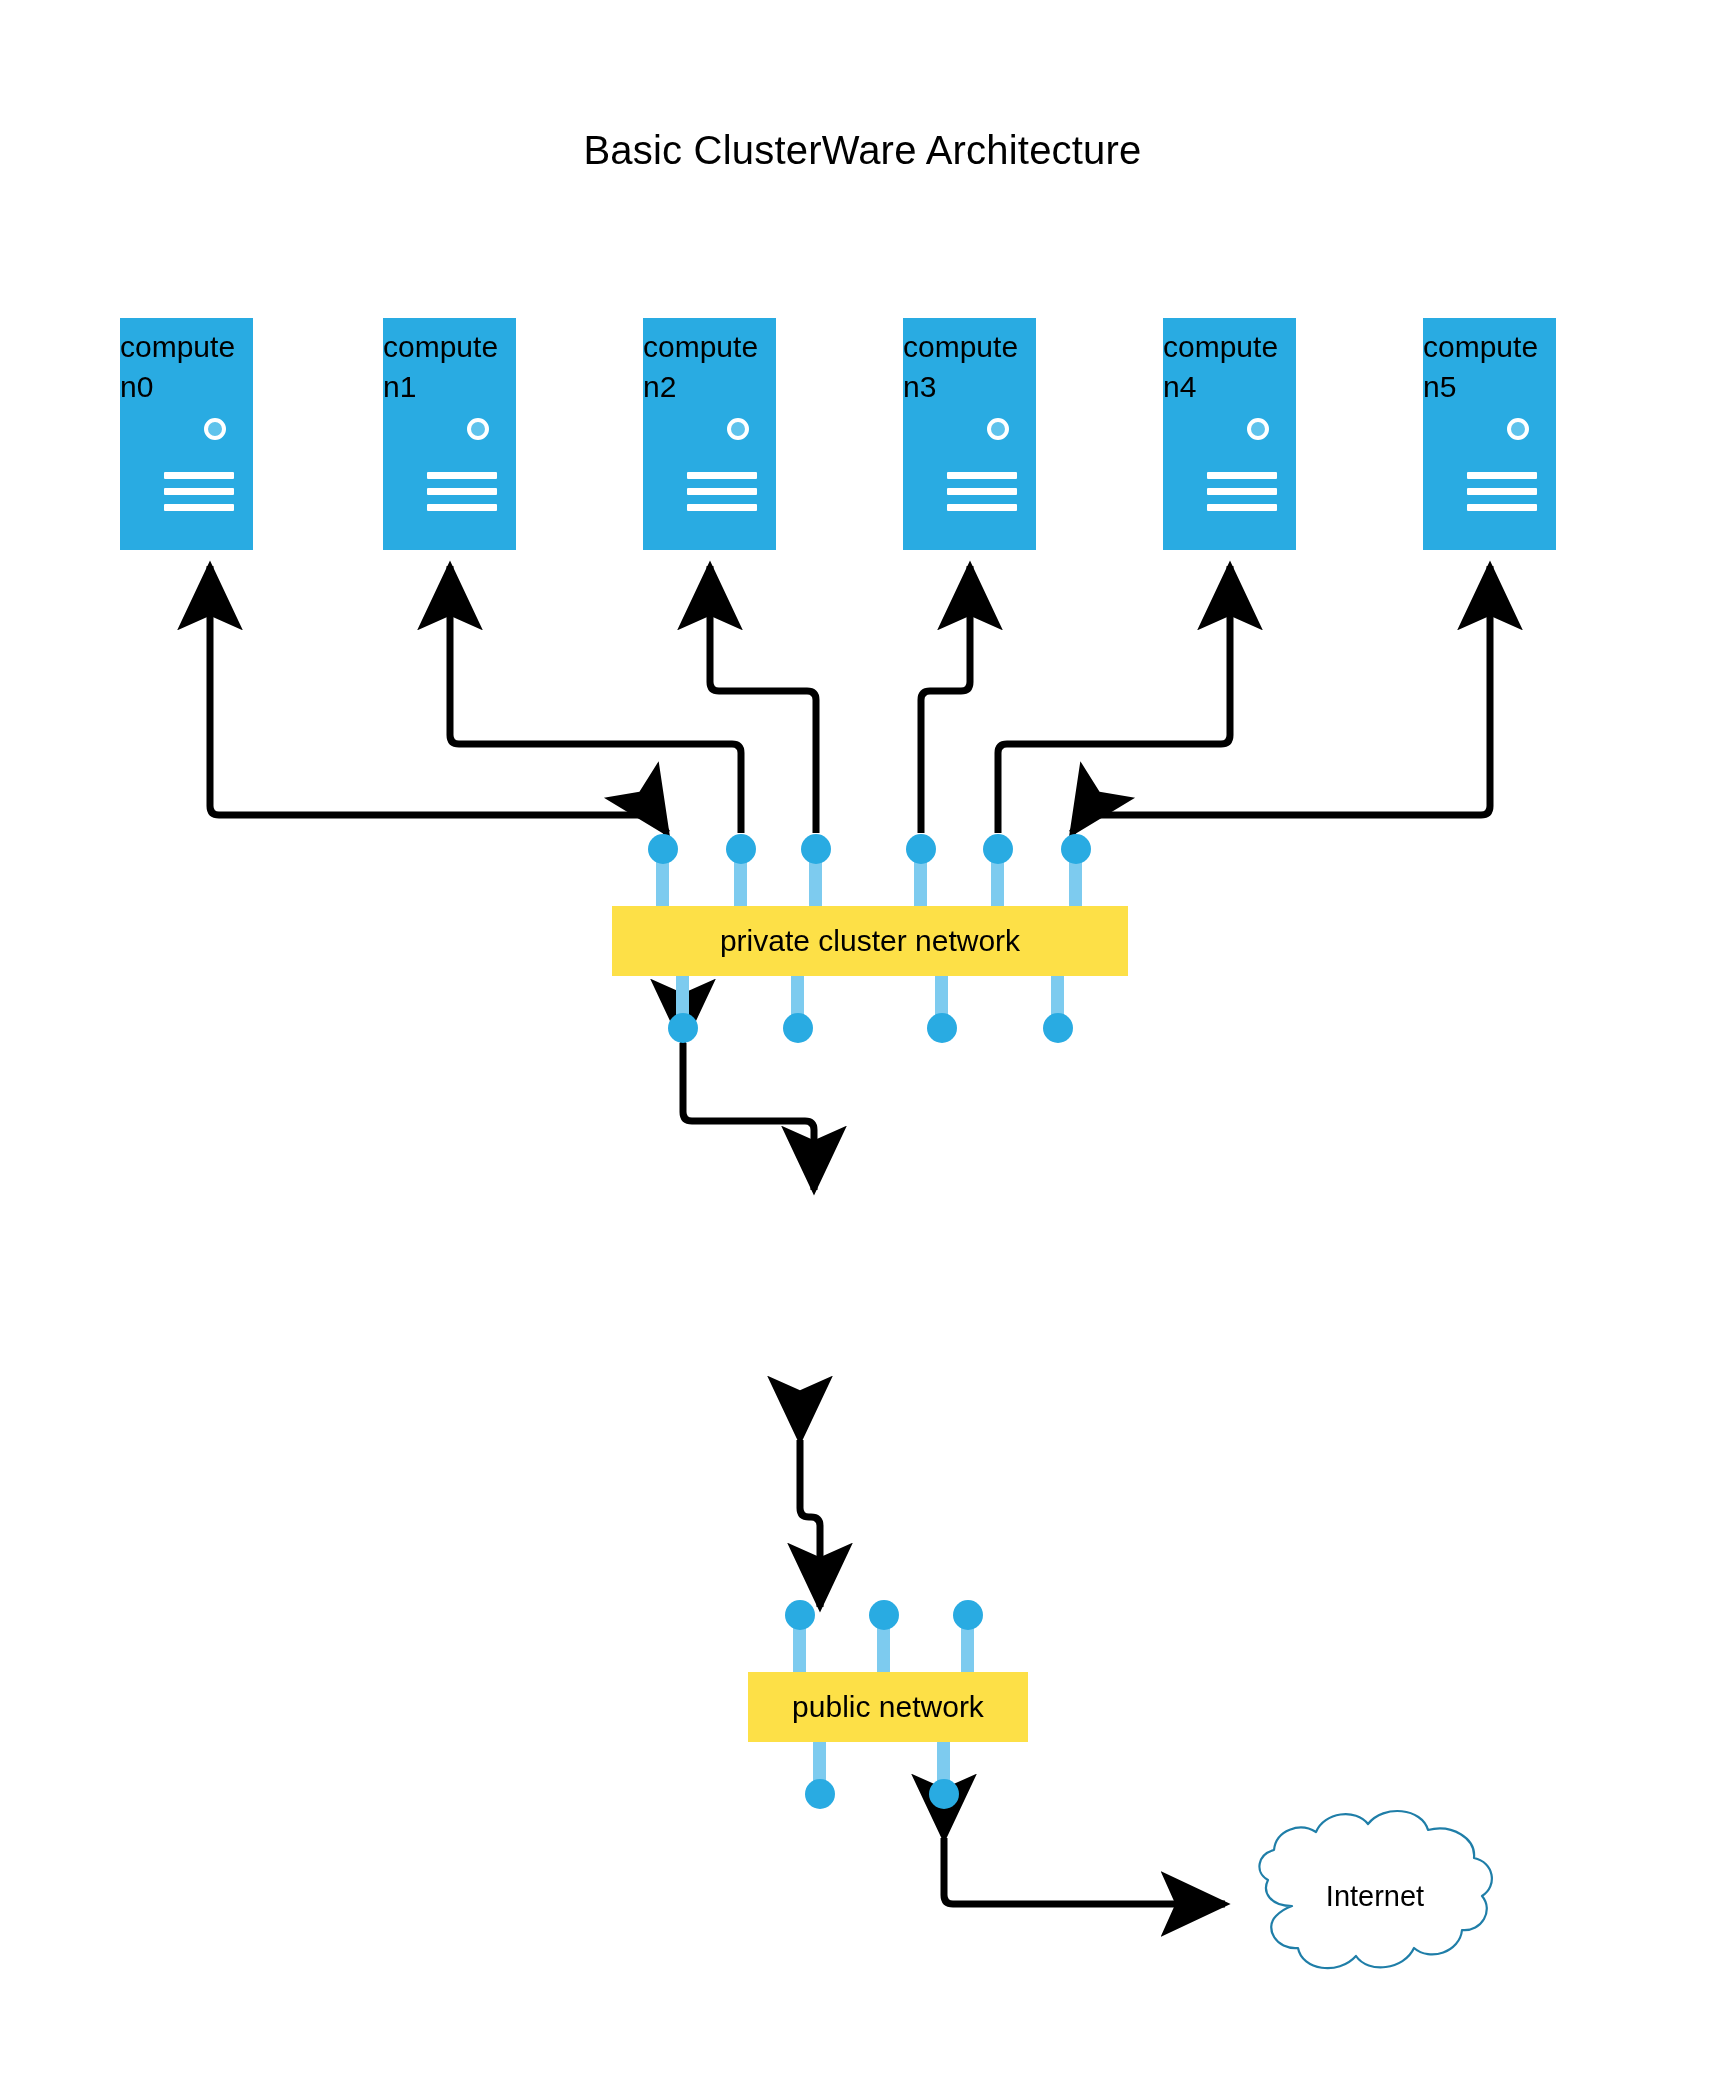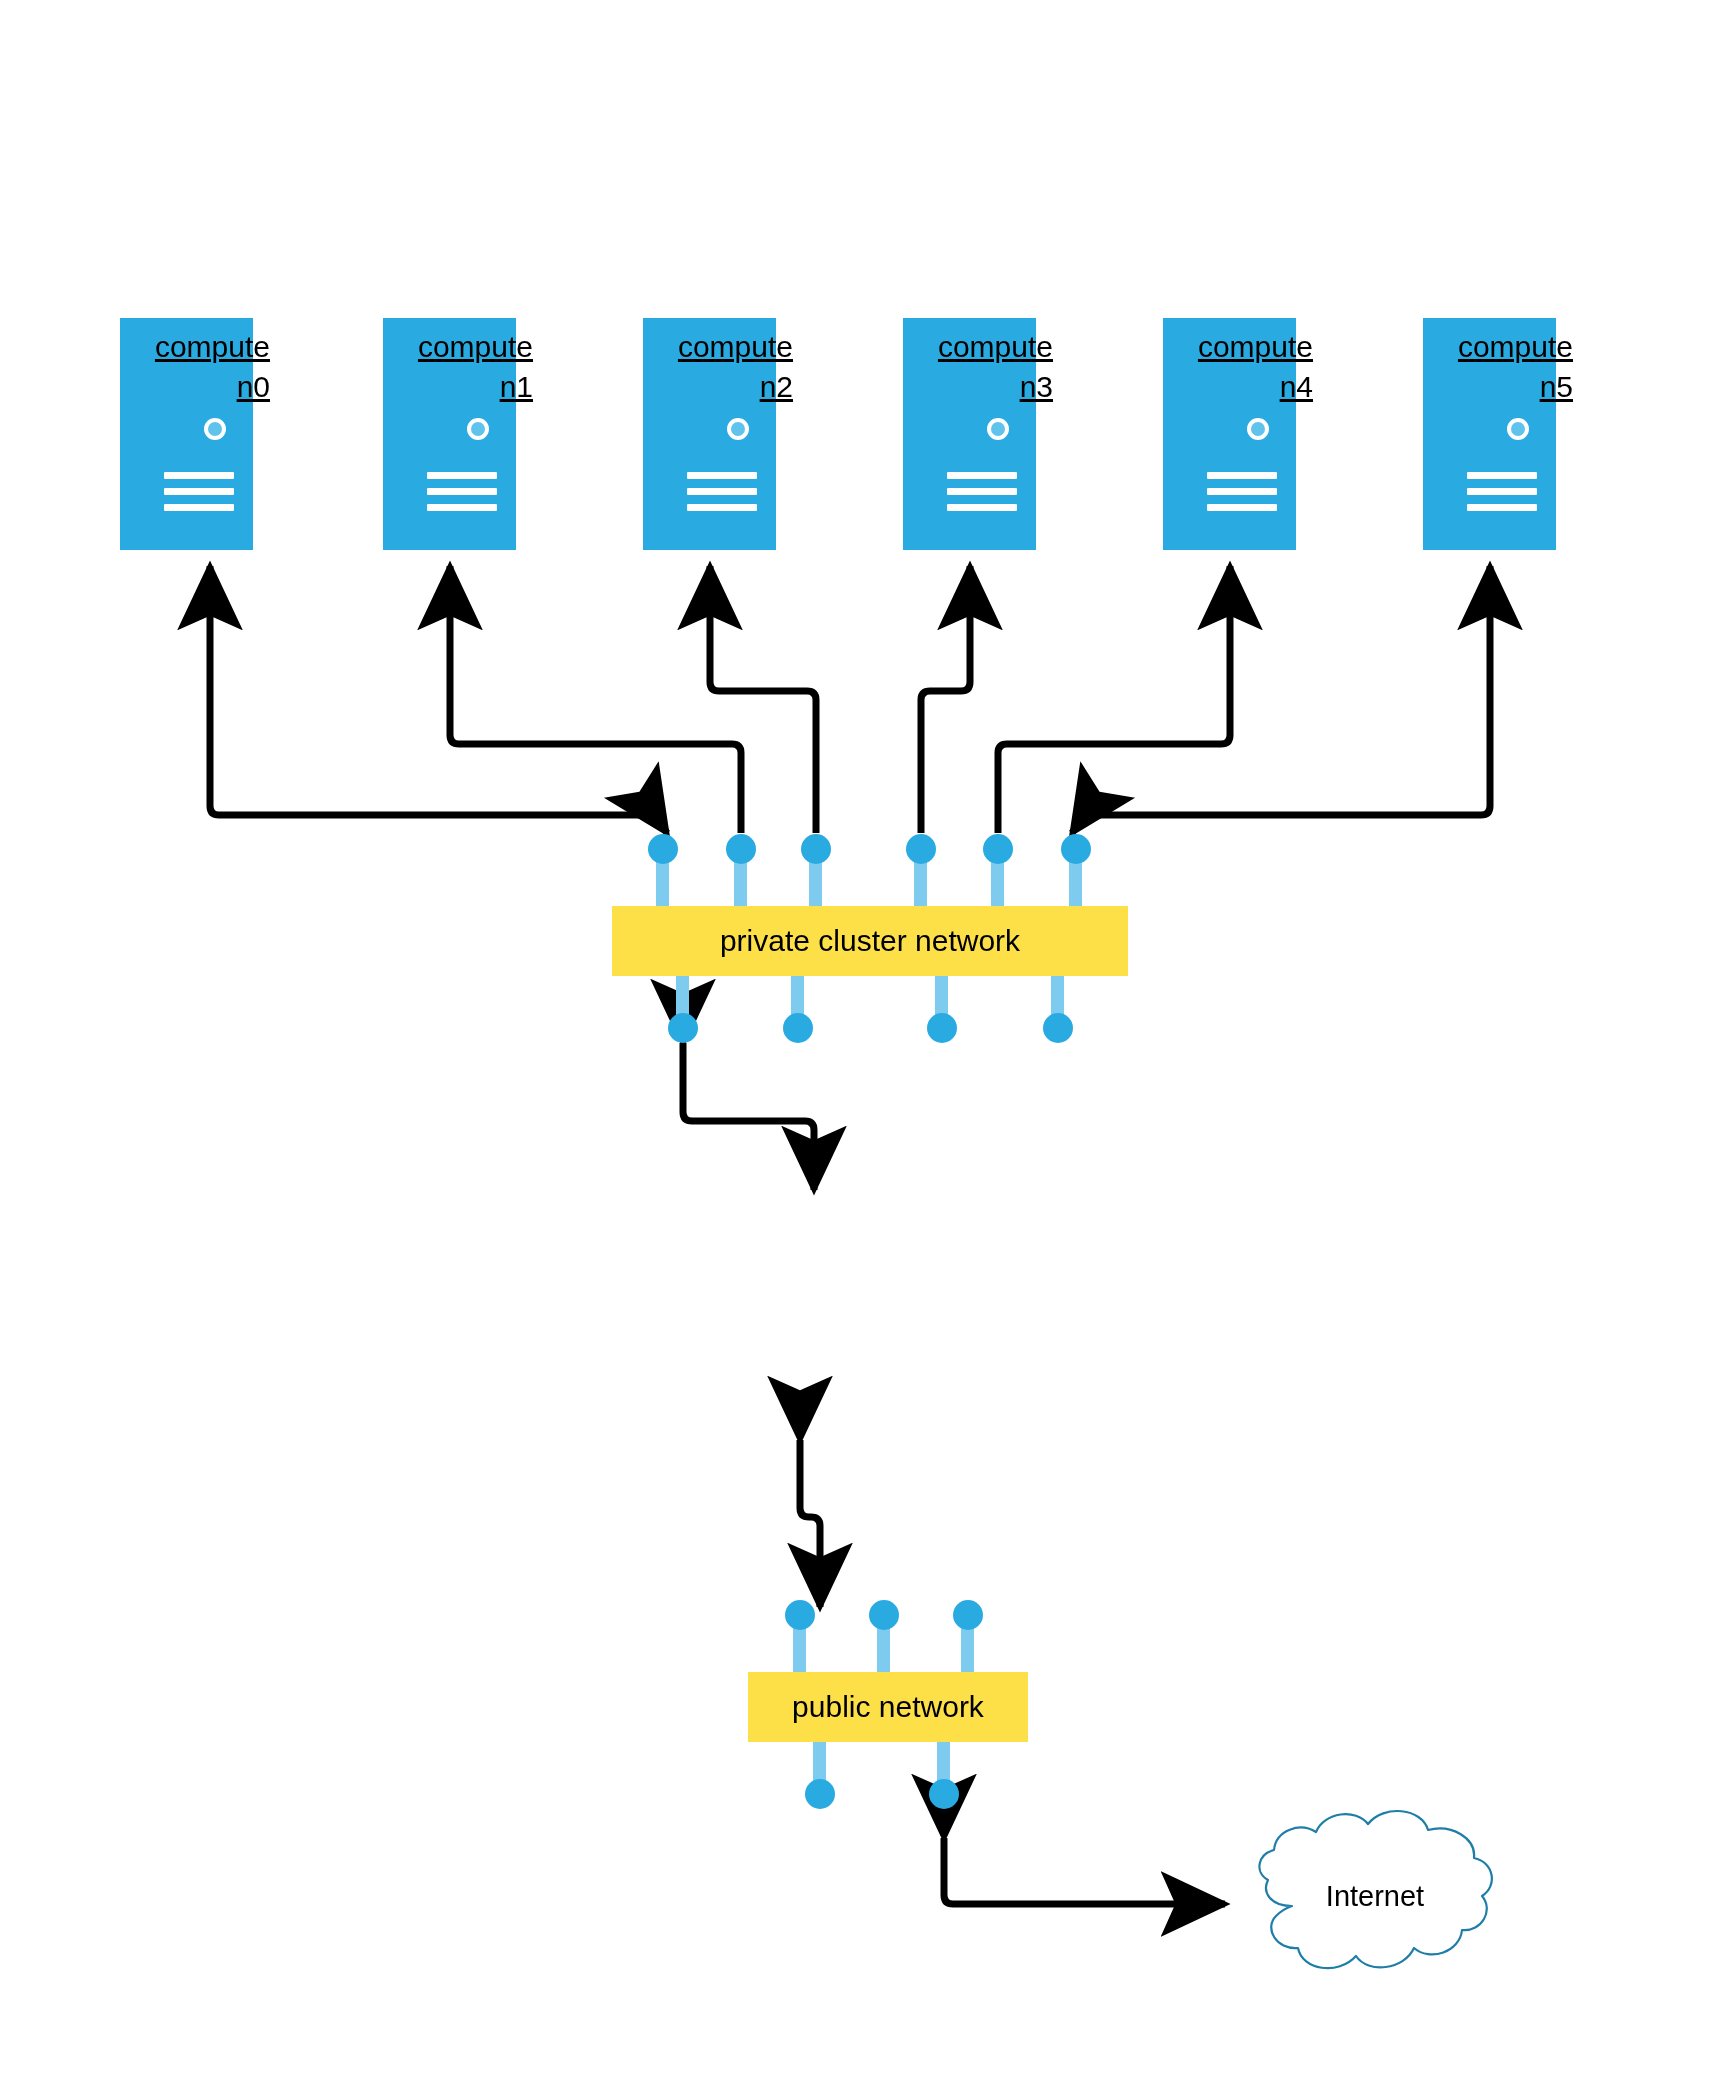--- a/index.html
+++ b/index.html
@@ -39,29 +39,28 @@
     white-space: nowrap;
   }
   
   .node-box {
     position: absolute;
     background: #29ABE2;
     box-sizing: border-box;
   }
   .node-label {
     position: absolute;
-    left: 17px;
+    left: 0;
     top: 9px;
     width: 100%;
-    text-align: right;
+    text-align: left;
     font-size: 30px;
     line-height: 40px;
     color: #000000;
     white-space: pre-line;
-    text-decoration: underline;
   }
   .node-led {
     position: absolute;
     border-radius: 50%;
     border: 4px solid #ffffff;
     background: #5FC3EC;
     box-sizing: border-box;
   }
   .node-vents {
     position: absolute;
@@ -122,20 +121,21 @@
     justify-content: center;
     font-size: 29px;
     color: #000000;
   }
 </style>
 </head>
 <body>
 
 <div id="stage">
 
+  <div class="diagram-title">Basic ClusterWare Architecture</div>
 
   <svg id="edges" viewBox="0 0 1725 2096" width="1725" height="2096" xmlns="http://www.w3.org/2000/svg">
     <defs>
       <marker id="ah" markerWidth="12" markerHeight="12" refX="9.2" refY="5" orient="auto" markerUnits="strokeWidth">
         <path d="M0,0.3 L10,5 L0,9.7 L2.1,5 Z" fill="#000000"></path>
       </marker>
     </defs>
     <g fill="none" stroke="#000000" stroke-width="7" stroke-linecap="butt" stroke-linejoin="round">
 
       <path d="M 663,836 L 663,828 L 650,815 L 219,815 L 210,806 L 210,560" marker-end="url(#ah)" marker-start="url(#ah)" stroke-width="0"></path>

